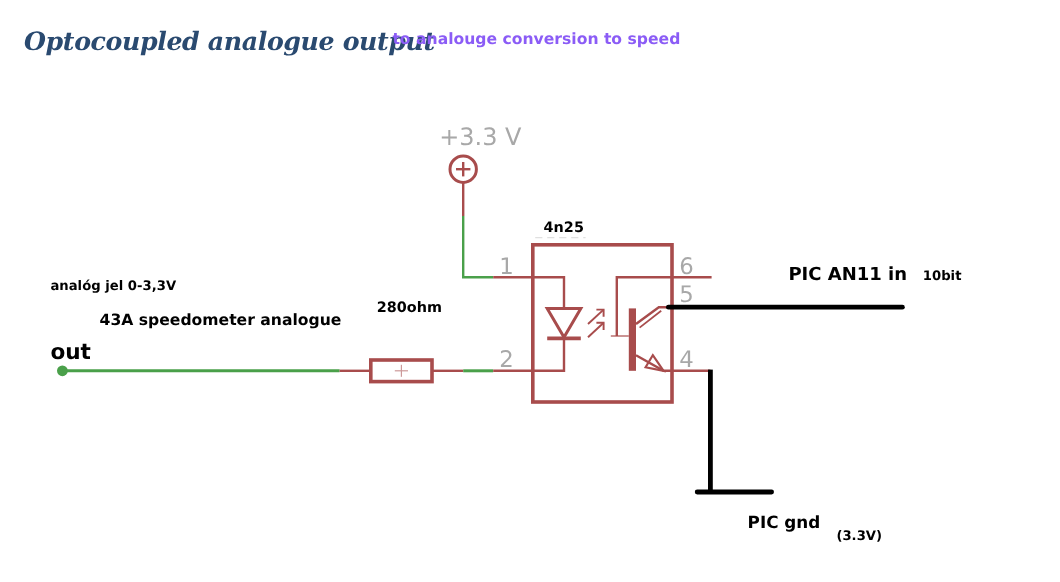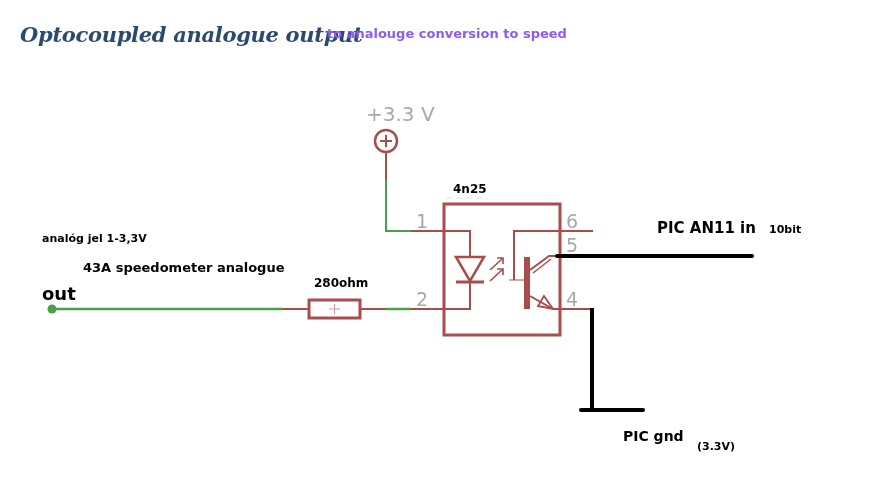--- a/index.html
+++ b/index.html
@@ -77,20 +77,20 @@
   <text class="pin" x="566" y="306">4</text>
   <text class="pin" x="566" y="252">5</text>
   <text class="pin" x="566" y="228">6</text>
 
   <line x1="557" y1="256" x2="752" y2="256" stroke="#000" stroke-width="4" stroke-linecap="round"></line>
   <line x1="592" y1="308" x2="592" y2="410" stroke="#000" stroke-width="4"></line>
   <line x1="581" y1="410" x2="643" y2="410" stroke="#000" stroke-width="4" stroke-linecap="round"></line>
 </svg>
 
 <div class="abs lbl" style="left:453px; top:182px; font-size:12px;text-align:center;">4n25</div>
-<div class="abs lbl" style="left:314px; top:276px; font-size:12px;">280ohm</div>
-<div class="abs lbl small" style="left:42px; top:232px;">analóg jel 1-3,3V</div>
+<div class="abs lbl" style="left:314px; top:249px; font-size:12px;">280ohm</div>
+<div class="abs lbl small" style="left:42px; top:232px;">analóg jel 0-3,3V</div>
 <div class="abs lbl" style="left:42px; top:260px; font-size:13px;margin-left:41px;">43A speedometer analogue</div>
 <div class="abs lbl" style="left:42px; top:283px; font-size:18px;">out</div>
 <div class="abs lbl" style="left:657px; top:219px; font-size:15px;">PIC AN11 in</div>
 <div class="abs lbl small" style="left:769px; top:223px;">10bit</div>
 <div class="abs lbl" style="left:623px; top:428px; font-size:14px;">PIC gnd</div>
 <div class="abs lbl small" style="left:697px; top:440px;">(3.3V)</div>
 
 </body></html>

